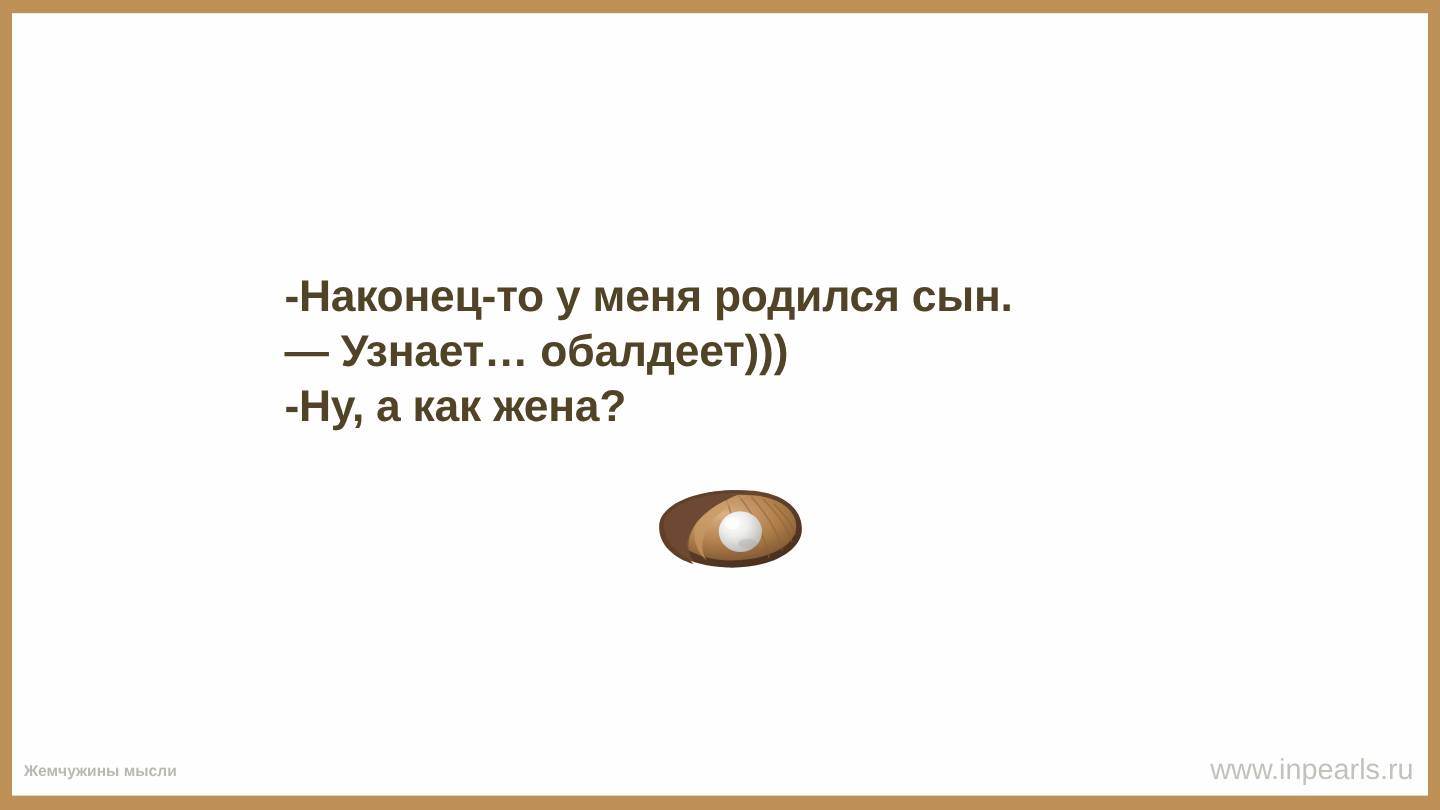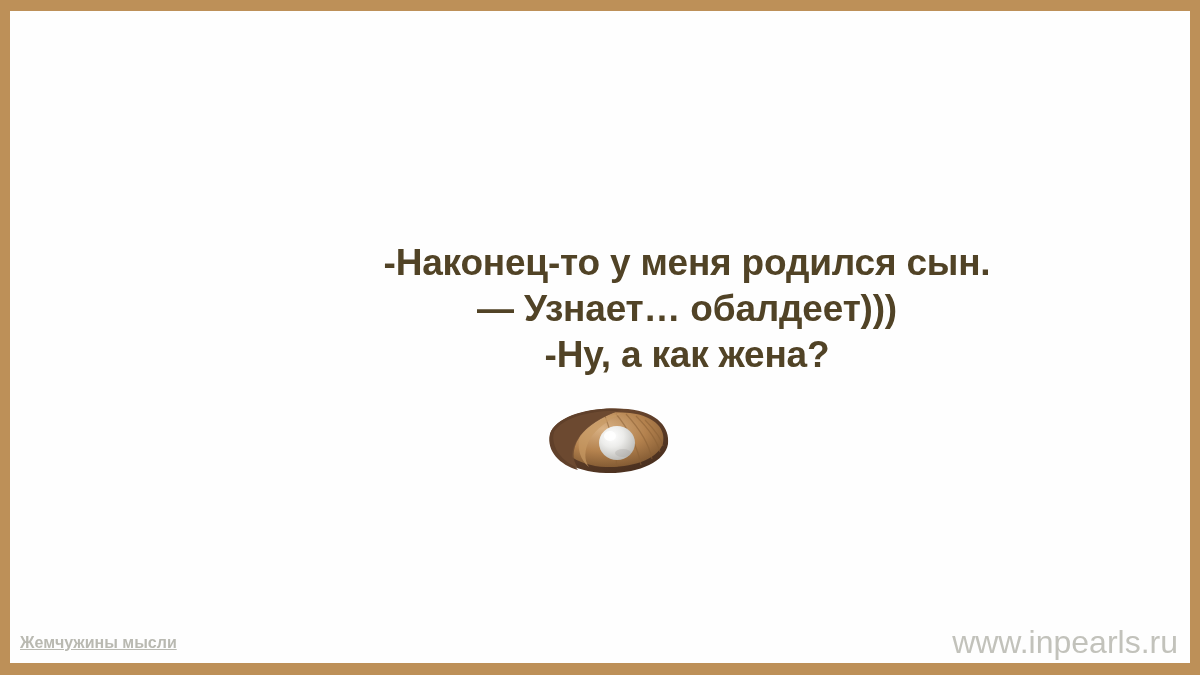--- a/index.html
+++ b/index.html
@@ -22,23 +22,22 @@
     width: 1180px;
     height: 652px;
     background: #fefefe;
     box-sizing: border-box;
     overflow: hidden;
   }
 
   .quote-block {
     position: absolute;
     left: 227px;
-    top: 229px;
+    top: 213px;
     width: 900px;
-    text-align: center;
   }
 
   .quote-line {
     color: #514326;
     font-family: "Liberation Sans", sans-serif;
     font-weight: bold;
     font-size: 37px;
     line-height: 46px;
     letter-spacing: -0.2px;
     white-space: pre;
@@ -54,34 +53,33 @@
   }
   .emblem svg { display: block; width: 126px; height: 70px; }
 
   .footer-left {
     position: absolute;
     left: 10px;
     top: 620px;
     color: #b9b9b1;
     font-family: "Liberation Sans", sans-serif;
     font-weight: bold;
-    font-size: 16px;
+    font-size: 13px;
     line-height: 24px;
     white-space: pre;
-    text-decoration: underline;
   }
 
   .footer-right {
     position: absolute;
     right: 12px;
     top: 617px;
     color: #c2c2bb;
     font-family: "Liberation Sans", sans-serif;
     font-weight: normal;
-    font-size: 32px;
+    font-size: 24px;
     line-height: 28px;
     white-space: pre;
   }
 </style>
 </head>
 <body>
 
 <div class="card">
 
   <div class="quote-block">

